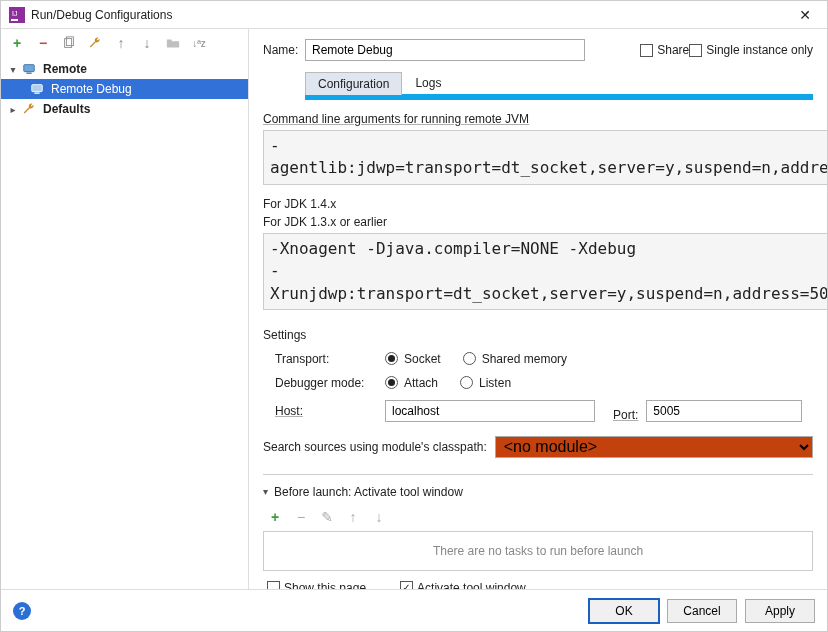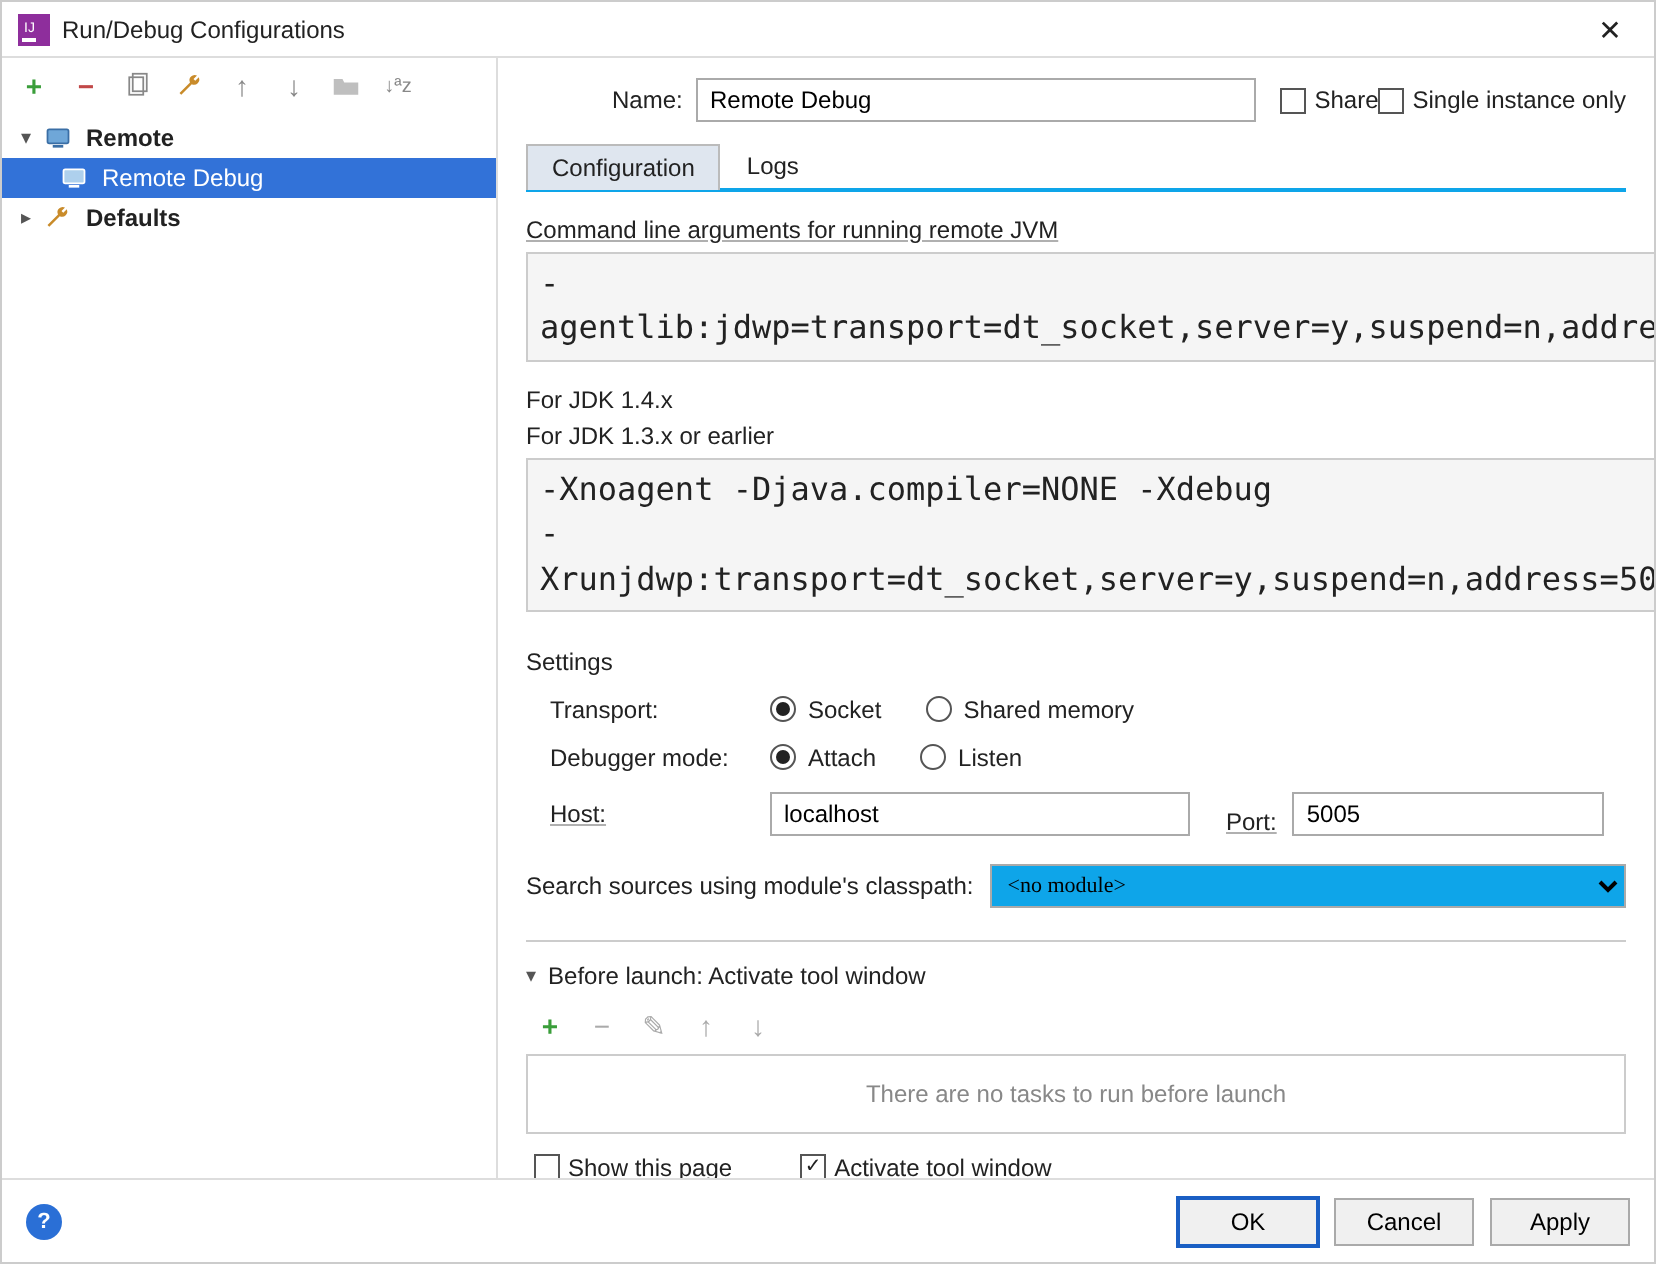--- a/index.html
+++ b/index.html
@@ -25,27 +25,27 @@
   .tree-row .expander { width: 12px; text-align: center; color: #555; font-size: 10px; }
   .tree-row .nodeicon { width: 16px; height: 16px; display: flex; align-items: center; justify-content: center; }
   .tree-row.level1 { padding-left: 28px; }
   .tree-row.selected { background: #3272d8; color: #fff; }
   .tree-row .label { padding-left: 4px; }
   .tree-row.bold .label { font-weight: bold; }
 
   
   .main { flex: 1; display: flex; flex-direction: column; padding: 10px 14px 8px 14px; overflow: auto; }
   .row { display: flex; align-items: center; margin-bottom: 10px; }
-  .name-row .lbl { width: 42px; text-decoration-color: #999; margin-left: 43px; }
+  .name-row .lbl { width: 42px; text-decoration-color: #999; }
   .name-row input { flex: 0 0 280px; height: 22px; padding: 2px 6px; border: 1px solid #aaa; font-family: inherit; font-size: 12px; }
   .name-row .spacer { flex: 1; }
   .chk { display: flex; align-items: center; gap: 4px; cursor: pointer; }
   .chk .box { width: 13px; height: 13px; border: 1px solid #555; display: flex; align-items: center; justify-content: center; font-size: 10px; line-height: 1; }
 
-  .tabs { display: flex; border-bottom: 2px solid #0ea5e9; margin-bottom: 12px; }
+  .tabs { display: flex; border-bottom: 6px solid #0ea5e9; margin-bottom: 12px; margin-left: 42px; }
   .tab { padding: 4px 12px; border: 1px solid transparent; border-bottom: none; cursor: pointer; background: #f0f0f0; }
   .tab.active { border-color: #bbb; background: #dfe6ef; position: relative; top: 1px; }
   .tab:not(.active) { background: transparent; }
 
   .field-label { margin-bottom: 4px; text-decoration: underline; text-decoration-color: #b0b0b0; }
   .field-label.plain { text-decoration: none; }
   .readonly-row { display: flex; align-items: center; gap: 8px; margin-bottom: 12px; }
   .readonly { flex: 1; font-family: Consolas, monospace; font-size: 16px; border: 1px solid #ccc; background: #f5f5f5; padding: 4px 6px; line-height: 1.4; white-space: pre-wrap; }
   .copy-btn { width: 22px; height: 22px; border: 1px solid #bbb; background: #f5f5f5; display: flex; align-items: center; justify-content: center; cursor: pointer; }
   .copy-btn svg { width: 14px; height: 14px; }
@@ -56,21 +56,21 @@
   .radio { display: flex; align-items: center; gap: 6px; cursor: pointer; }
   .radio .circ { width: 13px; height: 13px; border: 1px solid #555; border-radius: 50%; display: flex; align-items: center; justify-content: center; }
   .radio.sel .circ::after { content: ""; width: 7px; height: 7px; background: #222; border-radius: 50%; }
   .hostport { display: flex; align-items: flex-end; gap: 8px; }
   .hostport input { border: 1px solid #aaa; padding: 2px 6px; height: 22px; font-family: inherit; font-size: 12px; }
   .host-input { width: 210px; }
   .port-input { width: 156px; }
   .port-lbl { margin-left: 10px; text-decoration: underline; text-decoration-color: #b0b0b0; }
 
   .module-row { display: flex; align-items: center; gap: 8px; margin-top: 14px; }
-  .module-row select { flex: 1; height: 22px; border: 1px solid #aaa; padding: 0 4px; font-family: Liberation Serif, serif; font-size: 11px; background: #0ea5e9; }
+  .module-row select { flex: 1; height: 22px; border: 1px solid #aaa; padding: 0 4px; font-family: Liberation Sans, sans-serif; font-size: 16px; background: #c2410c; }
 
   .sep { border-top: 1px solid #ccc; margin: 16px 0 10px; }
 
   .before-header { display: flex; align-items: center; gap: 6px; cursor: pointer; margin-bottom: 6px; }
   .before-header .arrow { color: #555; font-size: 10px; }
   .bl-toolbar { display: flex; gap: 10px; margin: 4px 0 6px 4px; }
   .bl-toolbar .tb { width: 16px; height: 16px; font-size: 14px; color: #aaa; display: flex; align-items: center; justify-content: center; cursor: pointer; }
   .bl-toolbar .tb.green { color: #3a9e3a; font-weight: bold; }
   .bl-empty { border: 1px solid #ccc; padding: 12px 0; text-align: center; color: #888; margin-bottom: 10px; }
 

